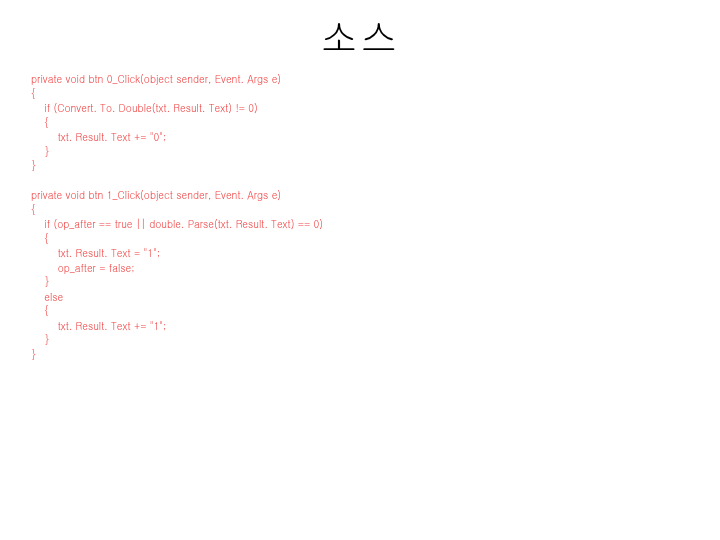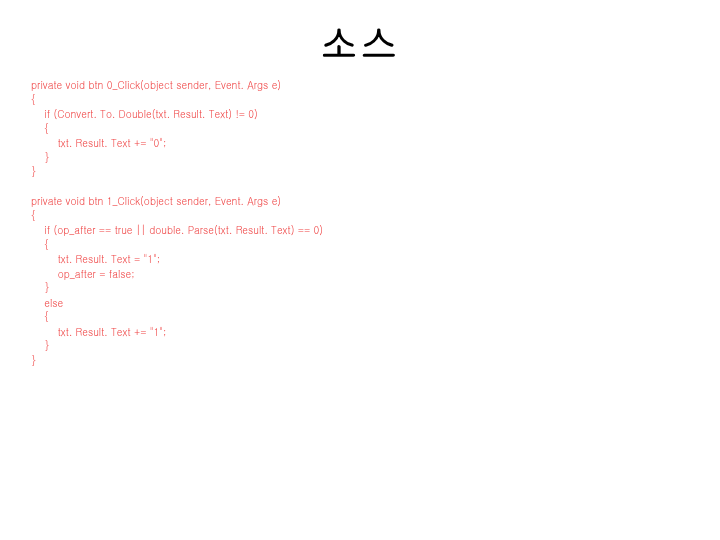--- a/index.html
+++ b/index.html
@@ -13,23 +13,23 @@
     overflow: hidden;
   }
   .slide {
     width: 720px;
     height: 540px;
     position: relative;
     box-sizing: border-box;
   }
   .title {
     font-size: 38px;
-    font-weight: 700;
+    font-weight: 400;
     text-align: center;
-    padding-top: 14px;
+    padding-top: 8px;
     padding-bottom: 10px;
     letter-spacing: 2px;
   }
   .code-block {
     font-family: "Gulim", "Dotum", Arial, sans-serif;
     font-size: 10px;
     line-height: 1.45;
     white-space: pre;
     padding-left: 31px;
     padding-right: 40px;

